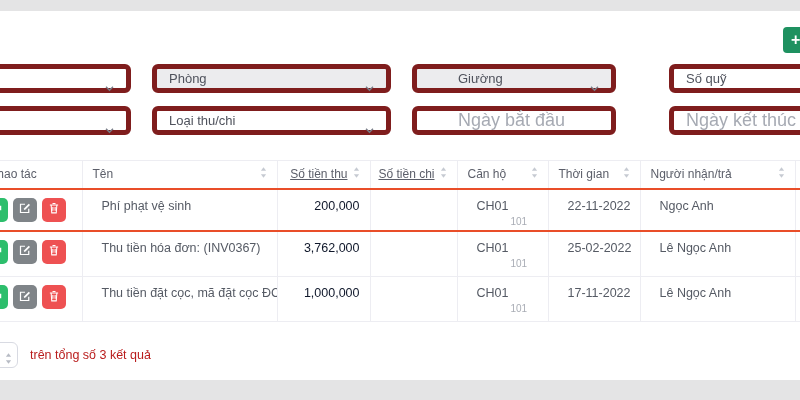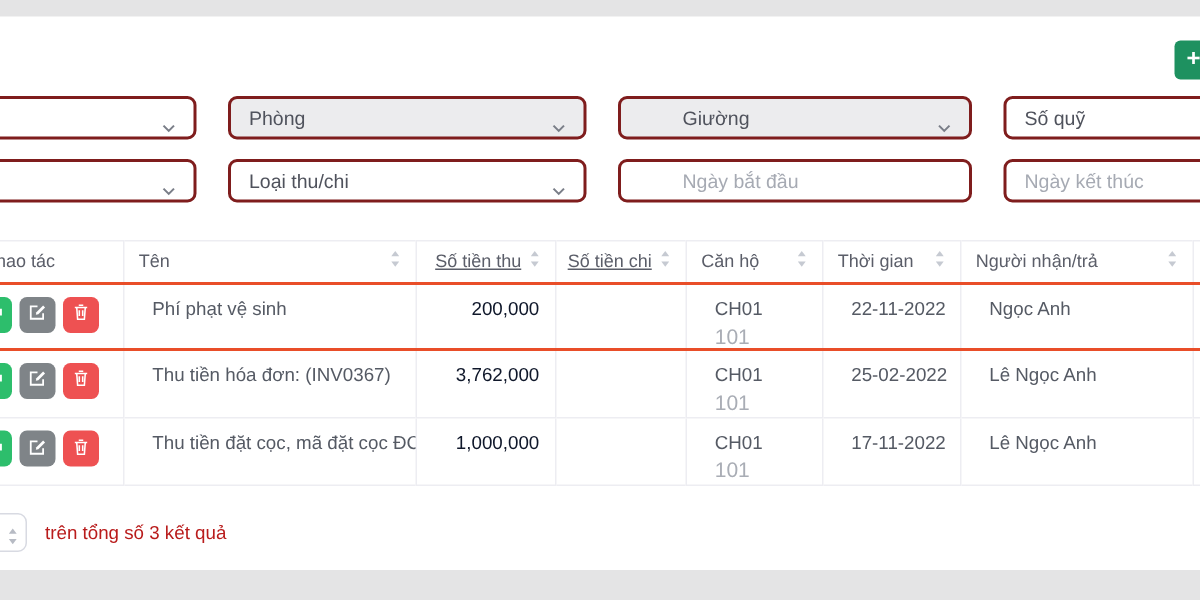--- a/index.html
+++ b/index.html
@@ -17,51 +17,51 @@
   
   .add-btn{
     position:absolute;top:16px;left:783px;width:40px;height:26px;
     background:#1e9160;border:none;border-radius:4px;
     color:#fff;font-size:16px;font-weight:bold;line-height:24px;text-align:left;
     padding:0 0 0 8px;cursor:pointer;
   }
   
   .fbox{
     position:absolute;height:29px;box-sizing:border-box;
-    border:2px solid #7f1d1d;border-radius:6px;background:#fff;
+    border:5px solid #7f1d1d;border-radius:6px;background:#fff;
     display:flex;align-items:center;padding:0 12px;
     font-size:13px;color:#4f525c;cursor:pointer;
   }
   .fbox.gray{background:#ececee;}
   .fbox .chev{position:absolute;right:11px;top:11px;}
   .fbox input{
     border:none;outline:none;background:transparent;width:100%;
-    font-family:inherit;font-size:13px;color:#4f525c;padding:0;
+    font-family:inherit;font-size:18px;color:#4f525c;padding:0;
   }
   .fbox input::placeholder{color:#a6aab3;}
   .r1{top:53px;} .r2{top:95px;}
   .c0{left:-110px;width:241px;} .c1{left:152px;width:239px;}
-  .c2{left:412px;width:236px;padding-left:41px;} .c3{left:669px;width:239px;}
+  .c2{left:412px;width:204px;padding-left:41px;} .c3{left:669px;width:239px;}
   
   .tbl-wrap{position:absolute;top:149px;left:-20px;width:860px;}
   table{border-collapse:collapse;table-layout:fixed;width:860px;
         font-size:12.5px;color:#555a64;border-top:1px solid #ededf2;}
   th,td{border-right:1px solid #ededf2;padding:0 10px;box-sizing:border-box;
         text-align:left;vertical-align:top;overflow:hidden;white-space:nowrap;}
   th:last-child,td:last-child{border-right:none;}
   thead tr{height:28px;border-bottom:2px solid #e94e29;}
   th{font-weight:normal;color:#5b5e69;font-size:12px;vertical-align:middle;}
   .th-inner{display:flex;align-items:center;justify-content:space-between;}
   .th-inner.right{justify-content:flex-end;gap:5px;text-decoration:underline;}
   tbody tr{border-bottom:1px solid #ededf2;}
   tbody tr.hl{border-bottom:2px solid #e94e29;height:42px;}
   tbody tr.n2{height:46px;} tbody tr.n3{height:45px;}
   td{padding-top:9px;padding-left:19px;}
   td.money{text-align:right;color:#0f172a;}
-  .sub{font-size:14px;color:#a9adb5;margin-top:3px;}
+  .sub{font-size:10px;color:#a9adb5;margin-top:3px;margin-left:34px;}
   
   td.act{padding-left:12px;padding-top:8px;}
   .actions{display:flex;gap:5px;margin-left:-8px;}
   .abtn{width:24px;height:24px;border:none;border-radius:5px;cursor:pointer;
         display:flex;align-items:center;justify-content:center;padding:0;flex:0 0 auto;}
   .abtn.green{background:#2dbe6c;} .abtn.gray{background:#7f8488;} .abtn.red{background:#ee5152;}
   
   .pg-select{
     position:absolute;left:-30px;top:331px;width:48px;height:26px;box-sizing:border-box;
     border:1px solid #d8dae2;border-radius:6px;background:#fff;cursor:pointer;

